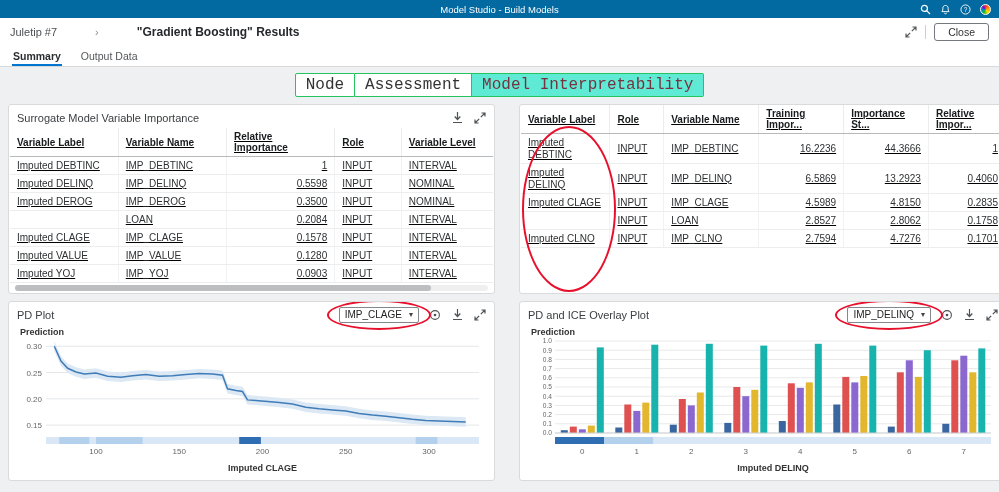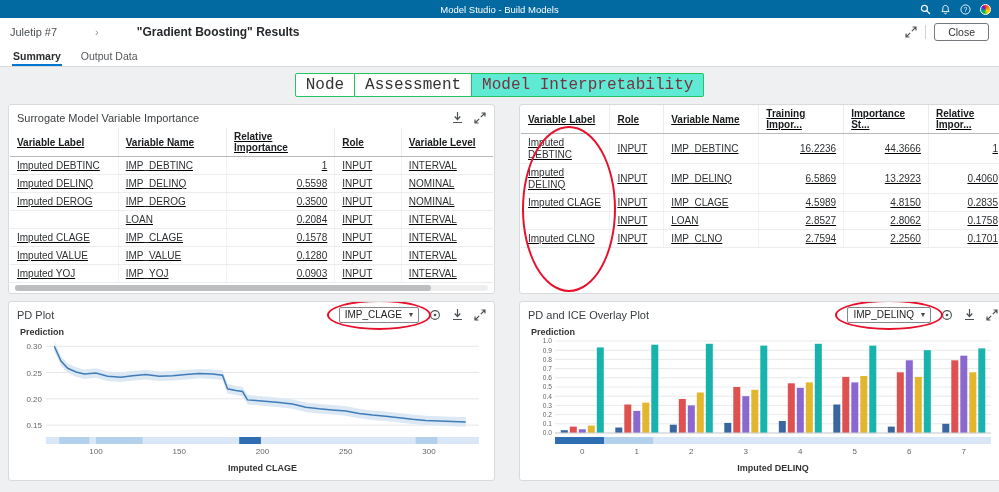--- a/index.html
+++ b/index.html
@@ -269,21 +269,21 @@
                   <td class="al-l">LOAN</td>
                   <td class="al-r">2.8527</td>
                   <td class="al-r">2.8062</td>
                   <td class="al-r">0.1758</td>
                 </tr>
                 <tr>
                   <td class="al-l">Imputed CLNO</td>
                   <td class="al-l">INPUT</td>
                   <td class="al-l">IMP_CLNO</td>
                   <td class="al-r">2.7594</td>
-                  <td class="al-r">2.2560</td>
+                  <td class="al-r">4.7276</td>
                   <td class="al-r">0.1701</td>
                 </tr>
               </tbody>
             </table>
           </div>
         <div class="red-ellipse col-ellipse"></div>
       </section>
 
       <section class="card">
         <div class="card-head">

